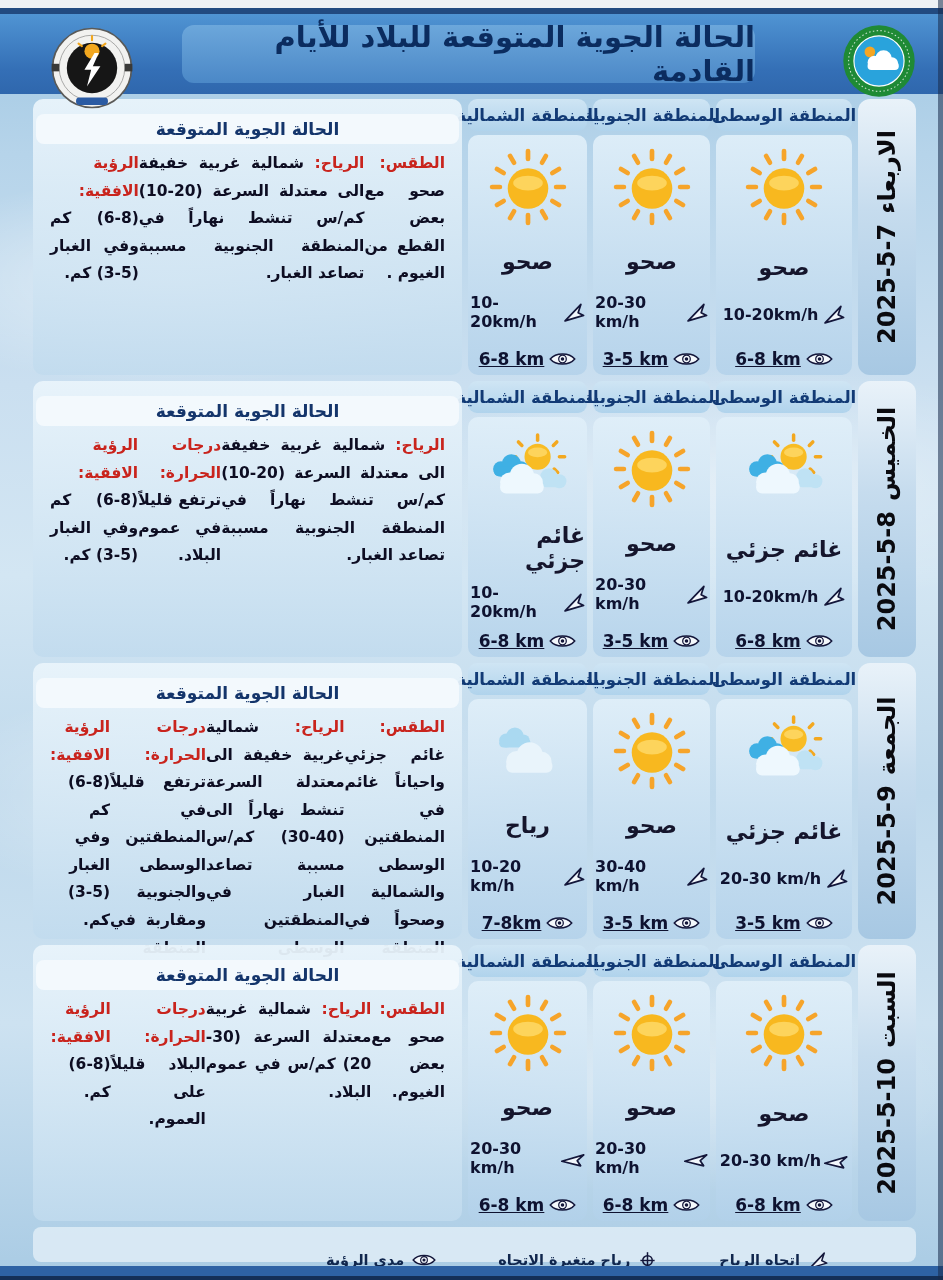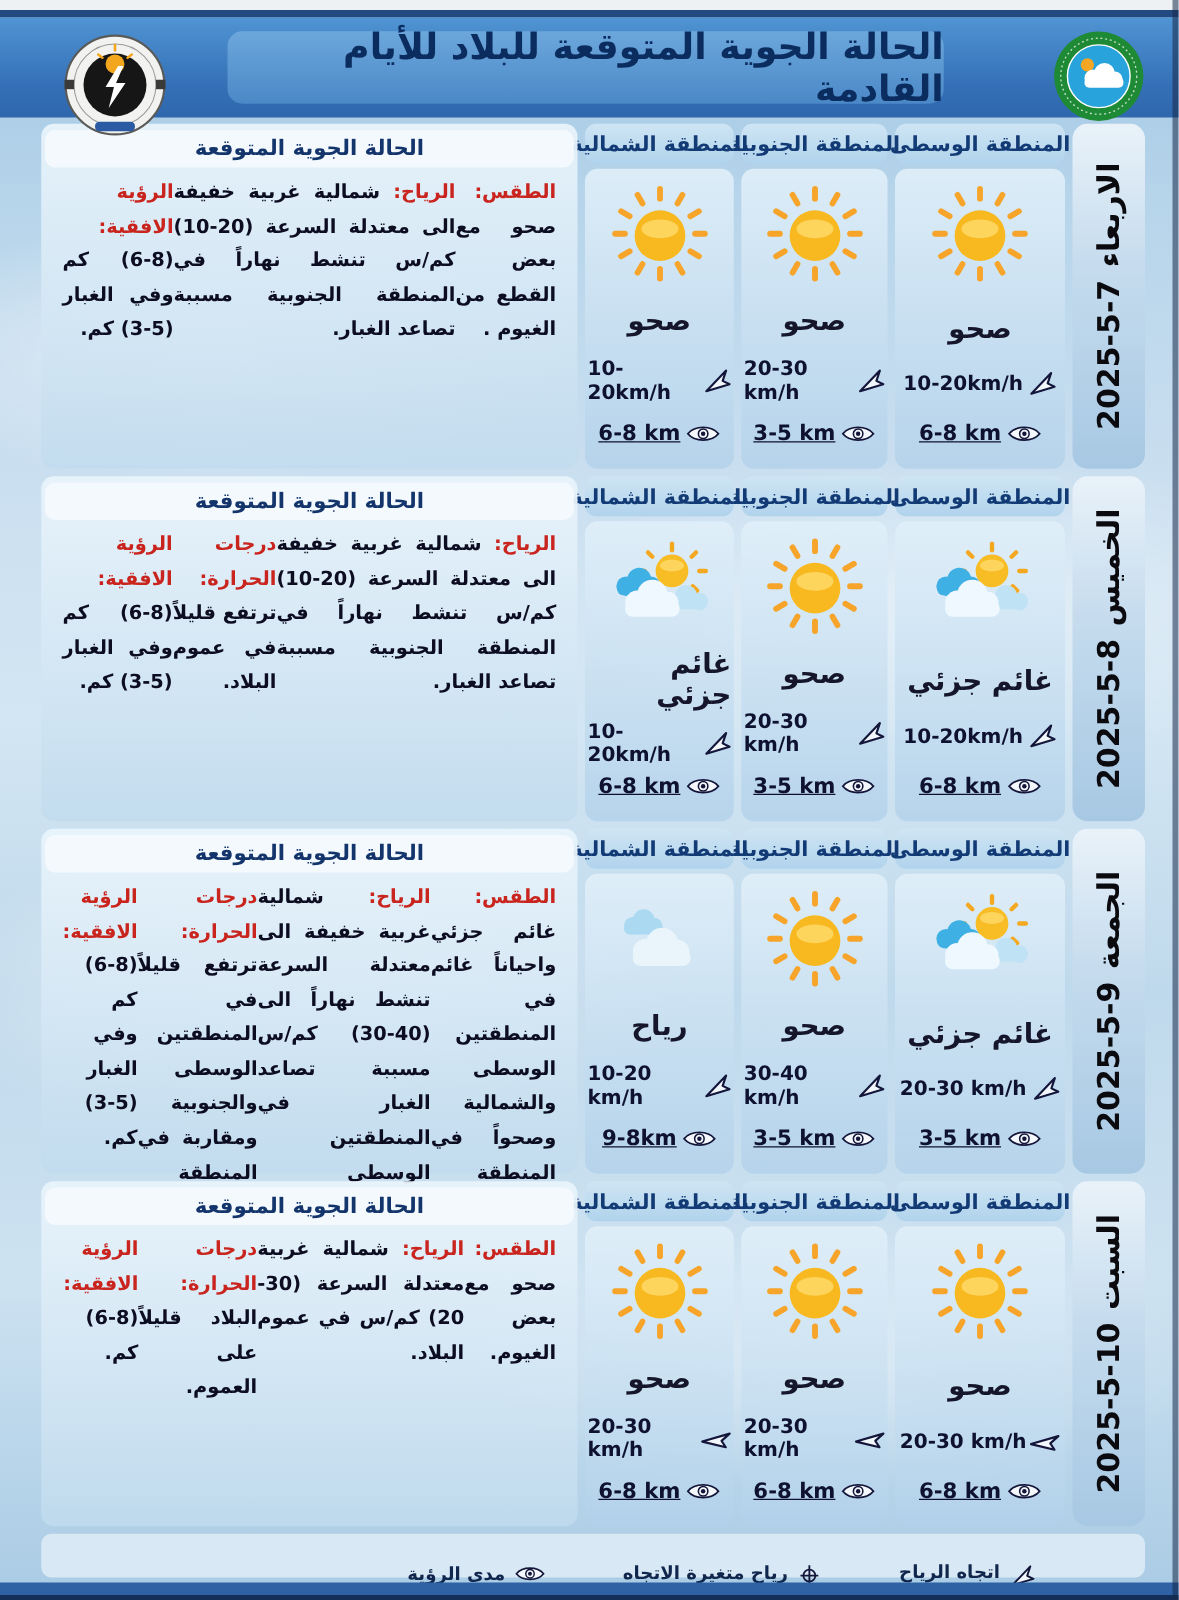--- a/index.html
+++ b/index.html
@@ -37,44 +37,44 @@
     border-radius:12px;display:flex;align-items:center;justify-content:center;}
   .day-rot{transform:rotate(-90deg);white-space:nowrap;font-size:24px;font-weight:800;color:#0a0a0f;}
   .day-rot .date{margin-right:10px;}
 
   .region-col{display:flex;flex-direction:column;}
   .region-header{height:32px;flex:none;margin-bottom:4px;background:linear-gradient(180deg,#cfe5f4,#b0d3ec);
     border-radius:9px;display:flex;align-items:center;justify-content:center;
     font-size:16.5px;font-weight:800;color:#123a75;white-space:nowrap;}
   .region-body{flex:1;background:linear-gradient(180deg, rgba(224,239,249,.92), rgba(178,209,234,.82));
     border-radius:10px;display:flex;flex-direction:column;align-items:center;
-    justify-content:space-between;padding:8px 2px 18px;}
+    justify-content:space-between;padding:8px 2px 6px;}
   .wicon{height:88px;display:flex;align-items:center;justify-content:center;}
   .condition{font-size:22px;font-weight:800;color:#15152c;}
   .metric{display:flex;align-items:center;gap:5px;}
   .metric .val{font-size:16px;font-weight:800;color:#0e1230;}
   .vis .val{font-size:17px;text-decoration:underline;}
   .dart{width:22px;height:22px;display:inline-flex;}
   .dart.dir-w{transform:rotate(30deg);}
   .eye{width:27px;height:16px;display:inline-flex;}
 
   .forecast-box{height:100%;display:flex;flex-direction:column;
     background:linear-gradient(180deg, rgba(233,244,251,.95), rgba(193,219,238,.85));
     border-radius:10px;}
-  .forecast-header{margin:5px 3px 0;height:30px;flex:none;background:#f3f9fd;border-radius:8px;
+  .forecast-header{margin:15px 3px 0;height:30px;flex:none;background:#f3f9fd;border-radius:8px;
     display:flex;align-items:center;justify-content:center;
     font-size:17px;font-weight:800;color:#14356b;}
   .forecast-body{flex:1;display:flex;flex-direction:row;justify-content:center;padding:6px 17px 10px;}
   .fline{margin:0;font-size:15.5px;font-weight:700;line-height:1.78;color:#0d0d22;text-align:justify;}
   .flabel{color:#c9241d;}
 
   .footer{margin:1px 27px 0 33px;height:35px;background:rgba(219,234,245,.92);border-radius:8px;
     display:flex;align-items:center;gap:62px;padding-right:88px;
     font-size:14.5px;font-weight:700;color:#10264d;}
-  .leg{display:flex;align-items:flex-start;gap:8px;margin-top:31px;}
+  .leg{display:flex;align-items:center;gap:8px;margin-top:31px;}
   .leg-icon{display:inline-flex;}
 
   .bottom-strip{position:absolute;bottom:0;left:0;right:0;height:10px;background:#2e62a4;border-bottom:4px solid #142f57;}
   .right-edge{position:absolute;top:0;right:0;bottom:0;width:5px;background:rgba(23,42,74,.55);z-index:5;}
 </style>
 </head>
 <body>
 
 <div class="page">
   <div class="top-strip"></div>
@@ -591,21 +591,21 @@
           <span class="val" dir="ltr">10-20 km/h</span>
         </div>
         <div class="metric vis">
           <span class="eye">
   <svg width="27" height="16" viewBox="0 0 64 36" aria-hidden="true">
     <path d="M3 18 C 16 2, 48 2, 61 18 C 48 34, 16 34, 3 18 Z" fill="#f4f8fc" stroke="#13163a" stroke-width="3.5"></path>
     <circle cx="32" cy="18" r="9" fill="none" stroke="#13163a" stroke-width="3"></circle>
     <circle cx="32" cy="18" r="4.2" fill="#13163a"></circle>
   </svg>
 </span>
-          <span class="val" dir="ltr">9-8km</span>
+          <span class="val" dir="ltr">7-8km</span>
         </div>
       </div>
     </div>
 
     <div class="forecast-col">
       <div class="forecast-box">
         <div class="forecast-header">الحالة الجوية المتوقعة</div>
         <div class="forecast-body">
           <p class="fline"><span class="flabel">الطقس:</span> <span class="ftext">غائم جزئي واحياناً غائم في المنطقتين الوسطى والشمالية وصحواً في المنطقة الجنوبية.</span></p>
           <p class="fline"><span class="flabel">الرياح:</span> <span class="ftext">شمالية غربية خفيفة الى معتدلة السرعة تنشط نهاراً الى (40-30) كم/س مسببة تصاعد الغبار في المنطقتين الوسطى والجنوبية.</span></p>

